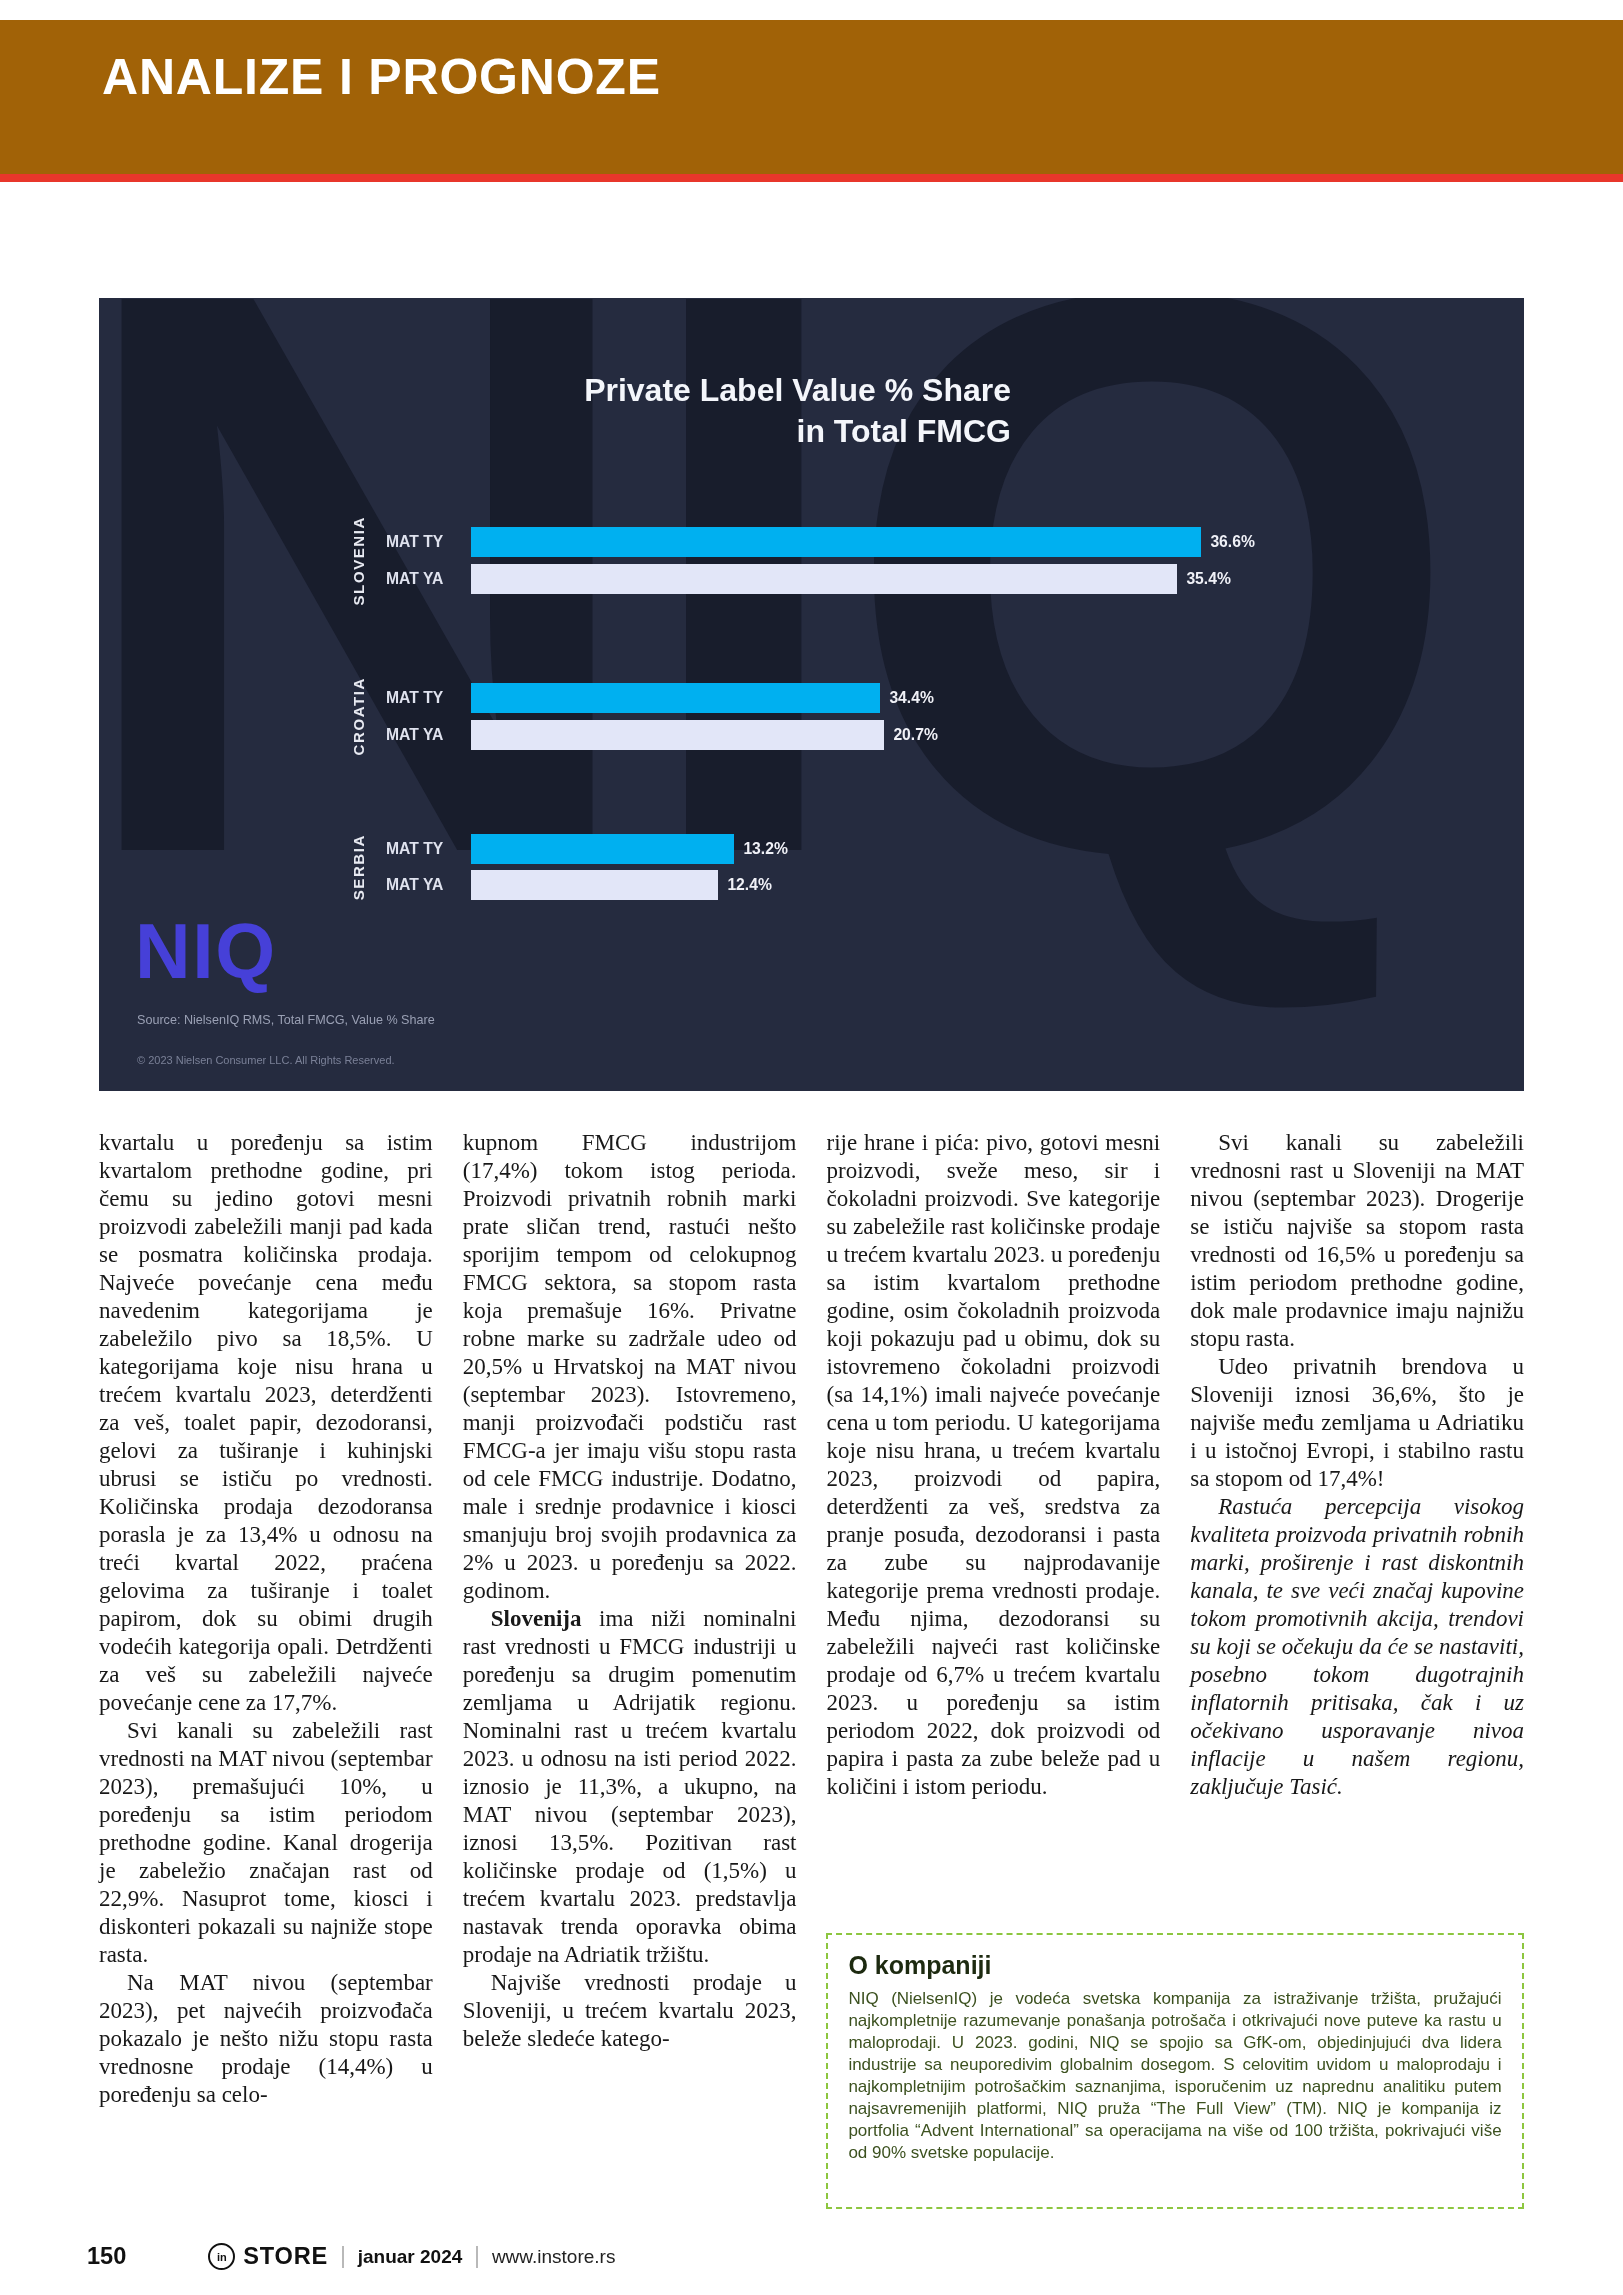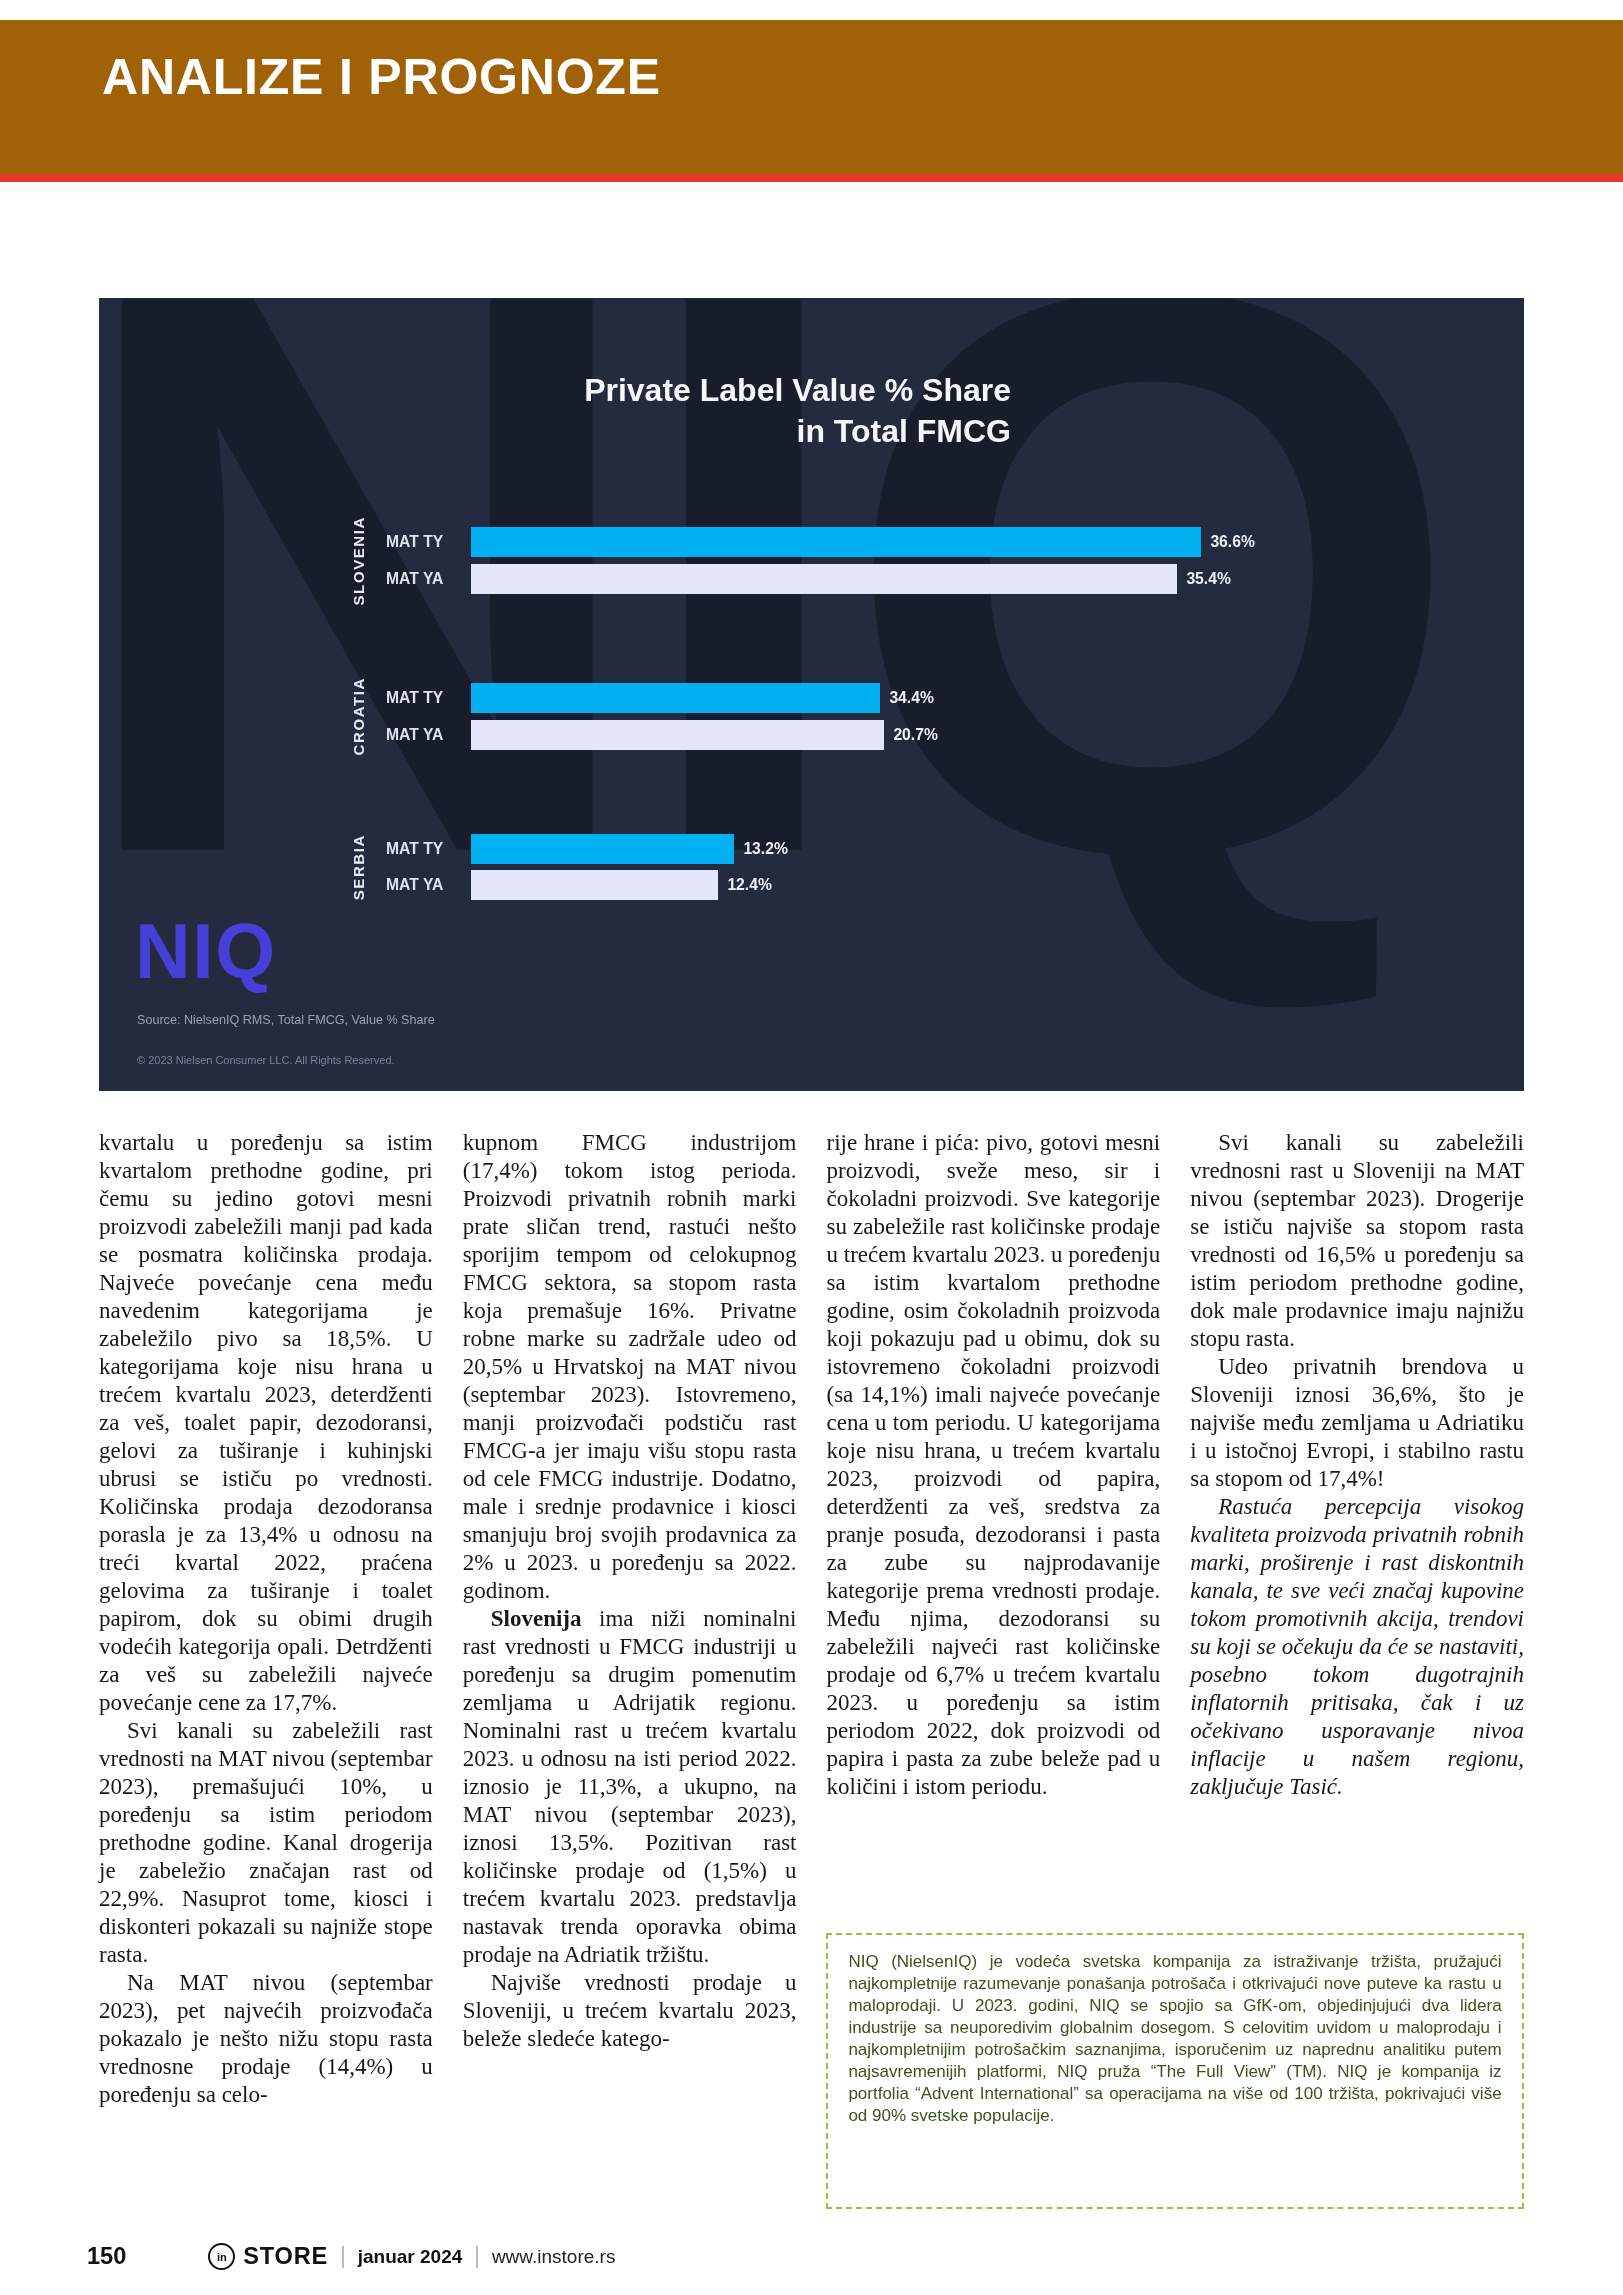--- a/index.html
+++ b/index.html
@@ -145,20 +145,21 @@
       <p>rije hrane i pića: pivo, gotovi mesni proizvodi, sveže meso, sir i čokoladni proizvodi. Sve kategorije su zabeležile rast količinske prodaje u trećem kvartalu 2023. u poređenju sa istim kvartalom prethodne godine, osim čokoladnih proizvoda koji pokazuju pad u obimu, dok su istovremeno čokoladni proizvodi (sa 14,1%) imali najveće povećanje cena u tom periodu. U kategorijama koje nisu hrana, u trećem kvartalu 2023, proizvodi od papira, deterdženti za veš, sredstva za pranje posuđa, dezodoransi i pasta za zube su najprodavanije kategorije prema vrednosti prodaje. Među njima, dezodoransi su zabeležili najveći rast količinske prodaje od 6,7% u trećem kvartalu 2023. u poređenju sa istim periodom 2022, dok proizvodi od papira i pasta za zube beleže pad u količini i istom periodu.</p>
     </div>
     <div class="col">
       <p class="indent">Svi kanali su zabeležili vrednosni rast u Sloveniji na MAT nivou (septembar 2023). Drogerije se ističu najviše sa stopom rasta vrednosti od 16,5% u poređenju sa istim periodom prethodne godine, dok male prodavnice imaju najnižu stopu rasta.</p>
       <p class="indent">Udeo privatnih brendova u Sloveniji iznosi 36,6%, što je najviše među zemljama u Adriatiku i u istočnoj Evropi, i stabilno rastu sa stopom od 17,4%!</p>
       <p class="indent italic">Rastuća percepcija visokog kvaliteta proizvoda privatnih robnih marki, proširenje i rast diskontnih kanala, te sve veći značaj kupovine tokom promotivnih akcija, trendovi su koji se očekuju da će se nastaviti, posebno tokom dugotrajnih inflatornih pritisaka, čak i uz očekivano usporavanje nivoa inflacije u našem regionu, zaključuje Tasić.</p>
     </div>
   </div>
 
   <div class="about-box">
+    <div class="about-title">O kompaniji</div>
     <div class="about-body">NIQ (NielsenIQ) je vodeća svetska kompanija za istraživanje tržišta, pružajući najkompletnije razumevanje ponašanja potrošača i otkrivajući nove puteve ka rastu u maloprodaji. U 2023. godini, NIQ se spojio sa GfK-om, objedinjujući dva lidera industrije sa neuporedivim globalnim dosegom. S celovitim uvidom u maloprodaju i najkompletnijim potrošačkim saznanjima, isporučenim uz naprednu analitiku putem najsavremenijih platformi, NIQ pruža “The Full View” (TM). NIQ je kompanija iz portfolia “Advent International” sa operacijama na više od 100 tržišta, pokrivajući više od 90% svetske populacije.</div>
   </div>
 
   <div class="footer">
     <span class="page-number">150</span>
     <span class="store-logo">
       <span class="logo-circle">in</span>
       <span class="logo-text">STORE</span>
     </span>
     <span class="sep"></span>

